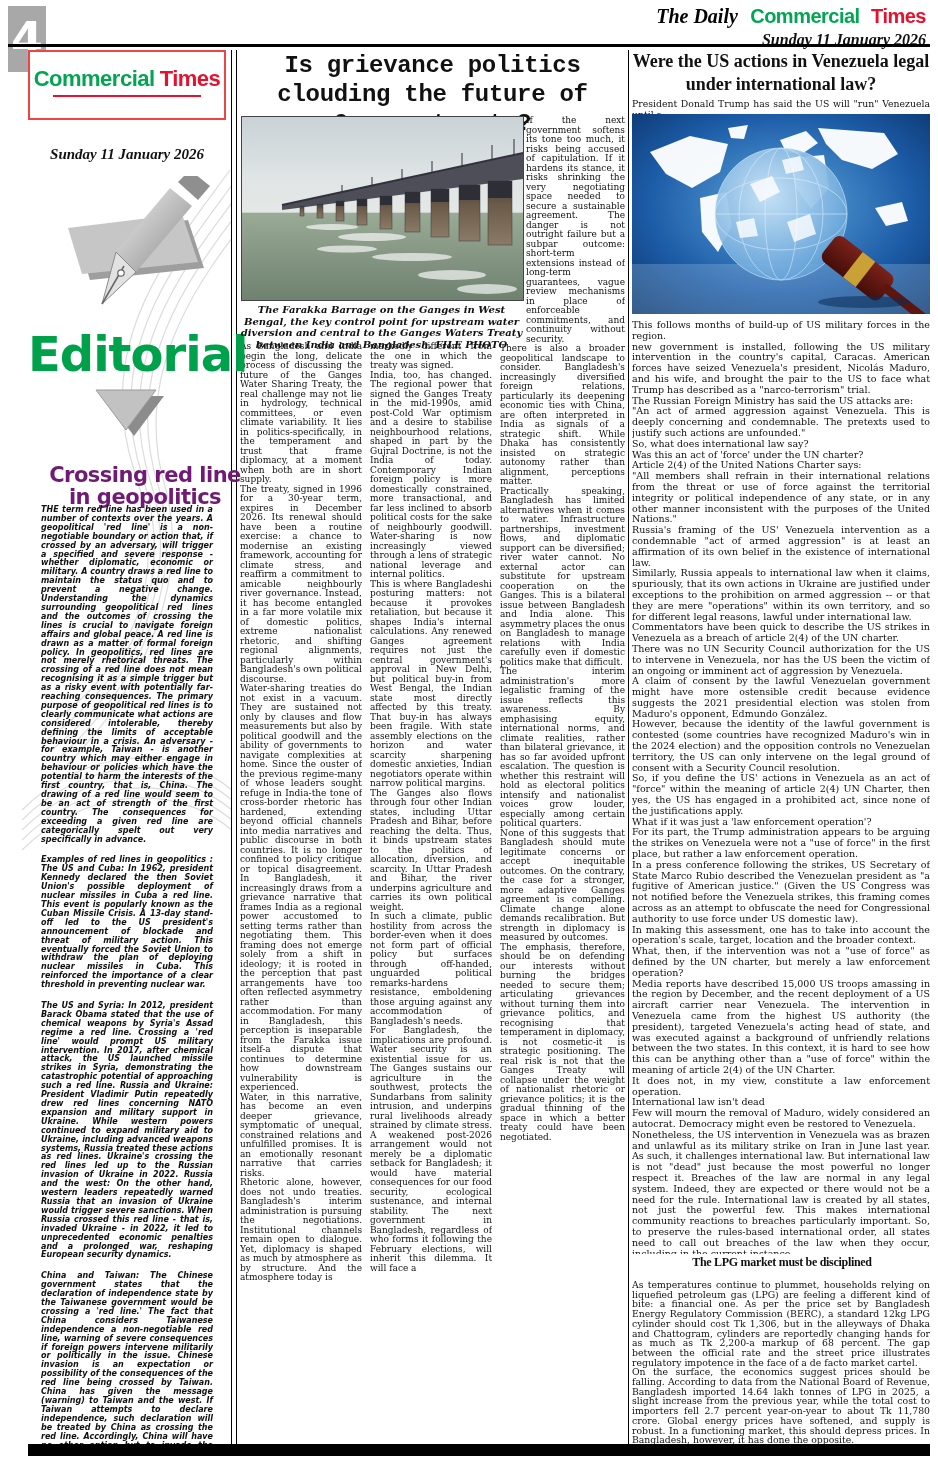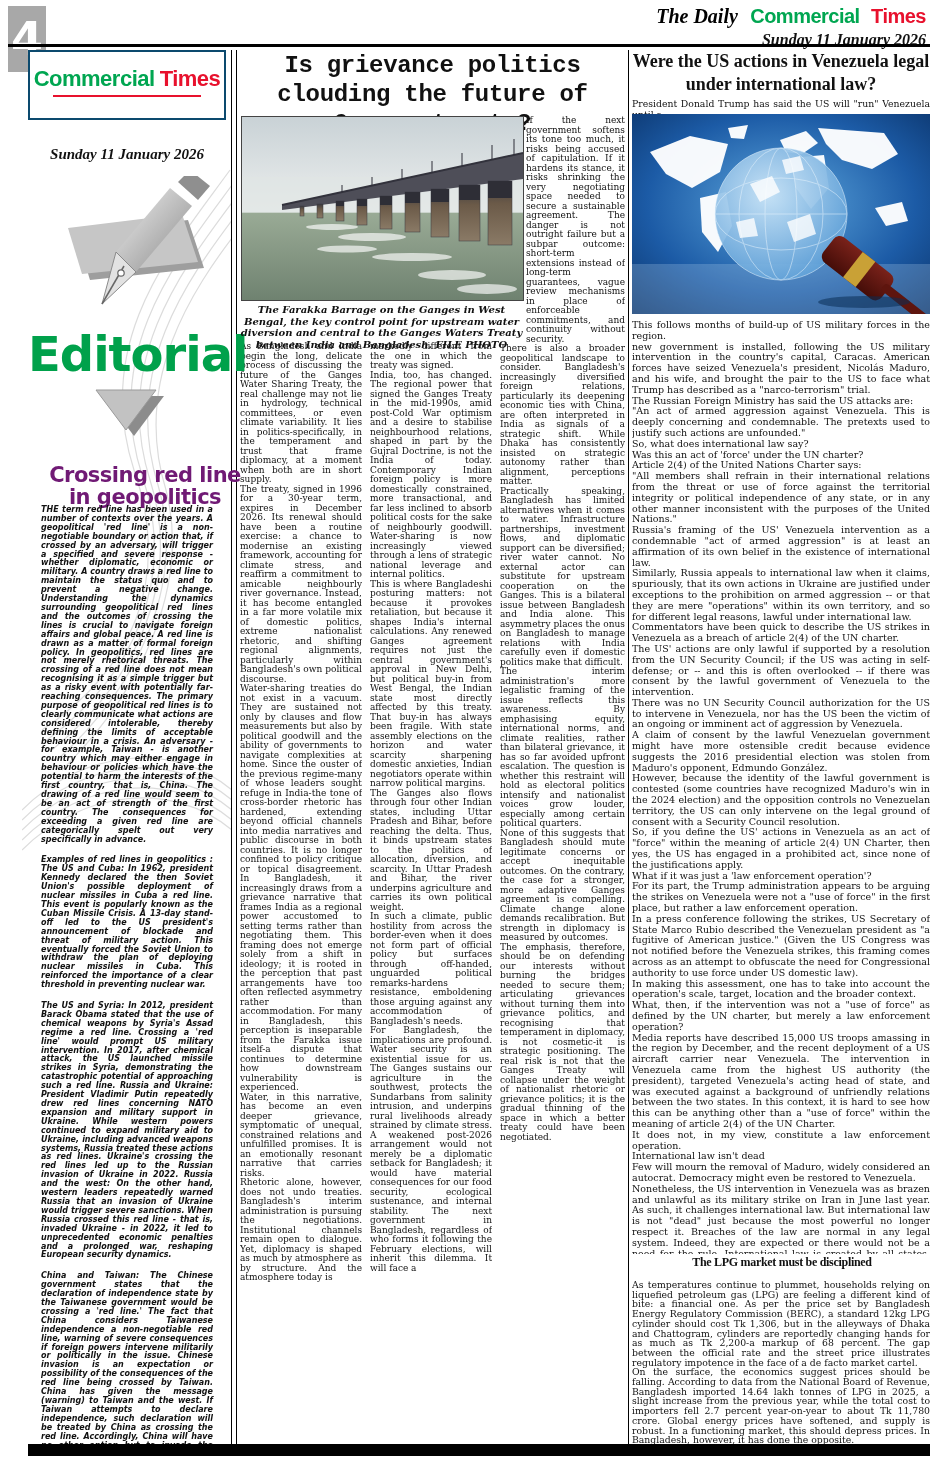--- a/index.html
+++ b/index.html
@@ -21,21 +21,21 @@
   .md-date{font-family:"Liberation Serif",serif;font-style:italic;font-weight:bold;font-size:16px;margin-top:3px;}
   .top-rule{position:absolute;left:8px;top:44px;width:922px;height:3px;background:#000;}
   
   .vdiv{position:absolute;top:50px;width:1px;height:1396px;background:#000;}
   .vdiv.a{left:231px;} .vdiv.b{left:236px;} .vdiv.c{left:628px;}
   .bottom-bar{position:absolute;left:28px;top:1444px;width:902px;height:12px;background:#000;}
   
   .leftcol{position:absolute;left:28px;top:50px;width:198px;height:1396px;}
   .swoosh{position:absolute;left:-6px;top:60px;z-index:0;}
   .logo-box{
-    position:absolute;left:0;top:0;width:194px;height:66px;border:2px solid #0c4a6e;background:#fff;
+    position:absolute;left:0;top:0;width:194px;height:66px;border:2px solid #ef4444;background:#fff;
     text-align:center;z-index:1;
   }
   .logo-text{font-family:"Liberation Sans",sans-serif;font-weight:bold;font-size:22px;letter-spacing:-0.5px;margin-top:14px;display:block;}
   .logo-commercial{color:#00A651;} .logo-times{color:#E8112D;margin-left:5px;}
   .red-underline{width:148px;height:2px;background:#E8112D;margin:3px auto 0 auto;}
   .ed-date{position:absolute;left:0;top:96px;width:198px;text-align:center;z-index:1;
     font-family:"Liberation Serif",serif;font-style:italic;font-weight:bold;font-size:15px;}
   .pen-wrap{position:absolute;left:4px;top:126px;z-index:1;}
   .ed-label{position:absolute;left:0;top:276px;width:198px;text-align:right;z-index:1;
     font-family:"DejaVu Sans",sans-serif;font-weight:bold;font-size:48px;color:#00A14B;letter-spacing:-1px;}
@@ -309,23 +309,22 @@
       <p class="para">new government is installed, following the US military intervention in the country's capital, Caracas. American forces have seized Venezuela's president, Nicolás Maduro, and his wife, and brought the pair to the US to face what Trump has described as a "narco-terrorism" trial.</p>
       <p class="para">The Russian Foreign Ministry has said the US attacks are:</p>
       <p class="para">"An act of armed aggression against Venezuela. This is deeply concerning and condemnable. The pretexts used to justify such actions are unfounded."</p>
       <p class="para">So, what does international law say?</p>
       <p class="para">Was this an act of 'force' under the UN charter?</p>
       <p class="para">Article 2(4) of the United Nations Charter says:</p>
       <p class="para">"All members shall refrain in their international relations from the threat or use of force against the territorial integrity or political independence of any state, or in any other manner inconsistent with the purposes of the United Nations."</p>
       <p class="para">Russia's framing of the US' Venezuela intervention as a condemnable "act of armed aggression" is at least an affirmation of its own belief in the existence of international law.</p>
       <p class="para">Similarly, Russia appeals to international law when it claims, spuriously, that its own actions in Ukraine are justified under exceptions to the prohibition on armed aggression -- or that they are mere "operations" within its own territory, and so for different legal reasons, lawful under international law.</p>
       <p class="para">Commentators have been quick to describe the US strikes in Venezuela as a breach of article 2(4) of the UN charter.</p>
-      <p class="para">The US' actions are only lawful if supported by a resolution from the UN Security Council; if the US was acting in self-defense; or -- and this is often overlooked -- if there was consent by the lawful government of Venezuela to the intervention.</p>
       <p class="para">There was no UN Security Council authorization for the US to intervene in Venezuela, nor has the US been the victim of an ongoing or imminent act of aggression by Venezuela.</p>
-      <p class="para">A claim of consent by the lawful Venezuelan government might have more ostensible credit because evidence suggests the 2016 presidential election was stolen from Maduro's opponent, Edmundo González.</p>
+      <p class="para">A claim of consent by the lawful Venezuelan government might have more ostensible credit because evidence suggests the 2021 presidential election was stolen from Maduro's opponent, Edmundo González.</p>
       <p class="para">However, because the identity of the lawful government is contested (some countries have recognized Maduro's win in the 2024 election) and the opposition controls no Venezuelan territory, the US can only intervene on the legal ground of consent with a Security Council resolution.</p>
       <p class="para">So, if you define the US' actions in Venezuela as an act of "force" within the meaning of article 2(4) UN Charter, then yes, the US has engaged in a prohibited act, since none of the justifications apply.</p>
       <p class="para">What if it was just a 'law enforcement operation'?</p>
       <p class="para">For its part, the Trump administration appears to be arguing the strikes on Venezuela were not a "use of force" in the first place, but rather a law enforcement operation.</p>
       <p class="para">In a press conference following the strikes, US Secretary of State Marco Rubio described the Venezuelan president as "a fugitive of American justice." (Given the US Congress was not notified before the Venezuela strikes, this framing comes across as an attempt to obfuscate the need for Congressional authority to use force under US domestic law).</p>
       <p class="para">In making this assessment, one has to take into account the operation's scale, target, location and the broader context.</p>
       <p class="para">What, then, if the intervention was not a "use of force" as defined by the UN charter, but merely a law enforcement operation?</p>
       <p class="para">Media reports have described 15,000 US troops amassing in the region by December, and the recent deployment of a US aircraft carrier near Venezuela. The intervention in Venezuela came from the highest US authority (the president), targeted Venezuela's acting head of state, and was executed against a background of unfriendly relations between the two states. In this context, it is hard to see how this can be anything other than a "use of force" within the meaning of article 2(4) of the UN Charter.</p>
       <p class="para">It does not, in my view, constitute a law enforcement operation.</p>
       <p class="para">International law isn't dead</p>

